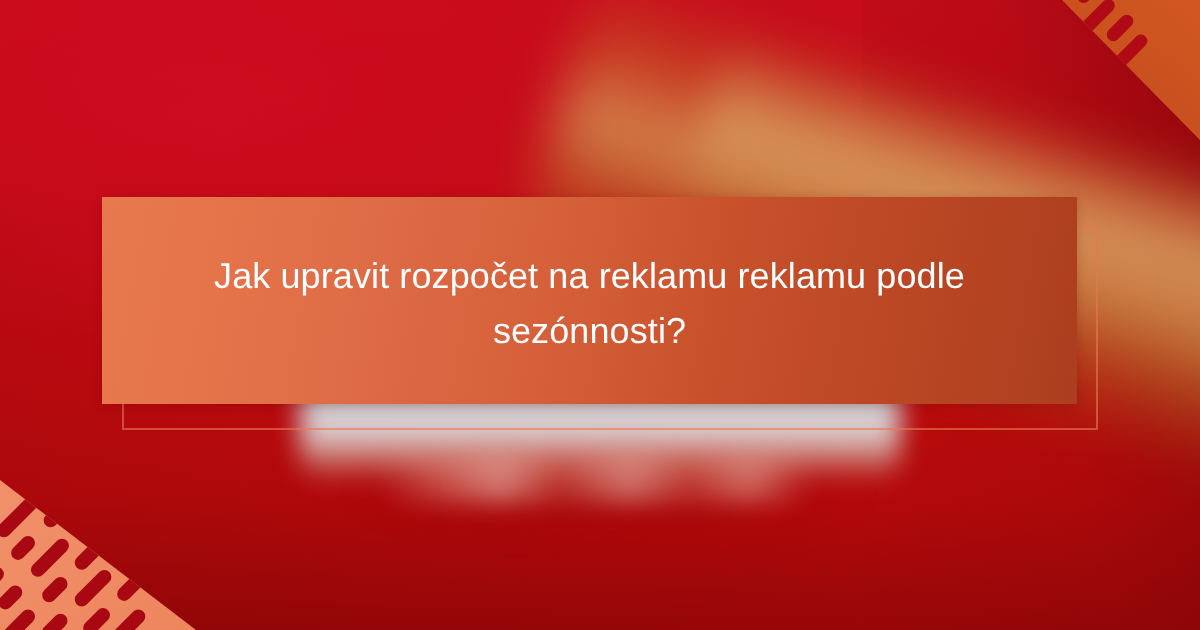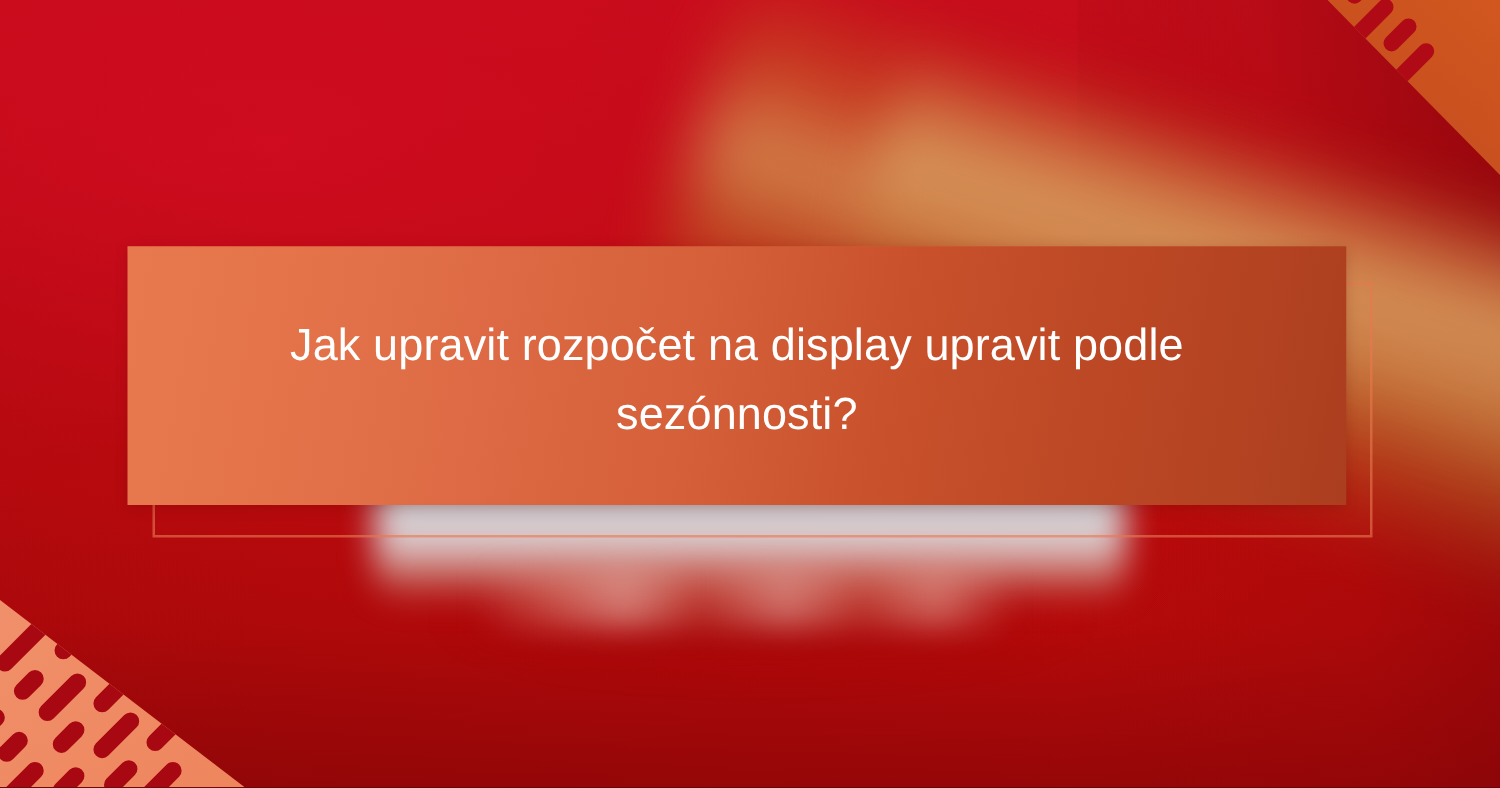--- a/index.html
+++ b/index.html
@@ -308,16 +308,16 @@
           <rect x="-6" y="140" width="30" height="14" rx="7"></rect>
           <rect x="40" y="140" width="50" height="14" rx="7"></rect>
         </g>
       </g>
     </svg>
   </div>
 
   <div class="frame-outline"></div>
 
   <div class="title-card">
-    <div class="title-text">Jak upravit rozpočet na display upravit podle sezónnosti?</div>
+    <div class="title-text">Jak upravit rozpočet na reklamu reklamu podle sezónnosti?</div>
   </div>
 
 </div>
 
 </body></html>

